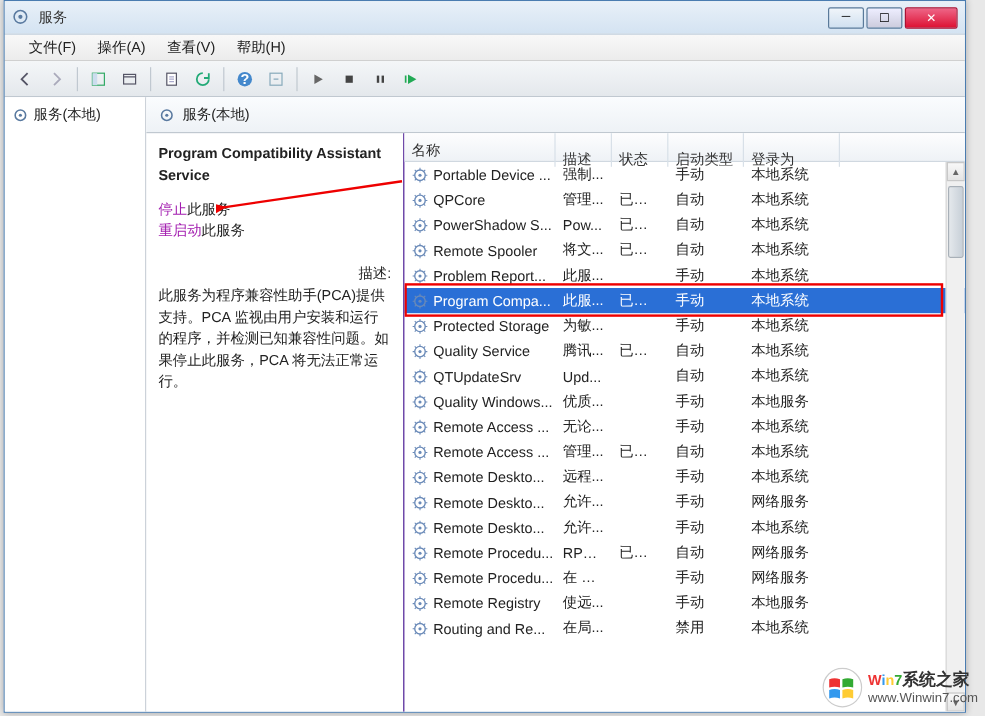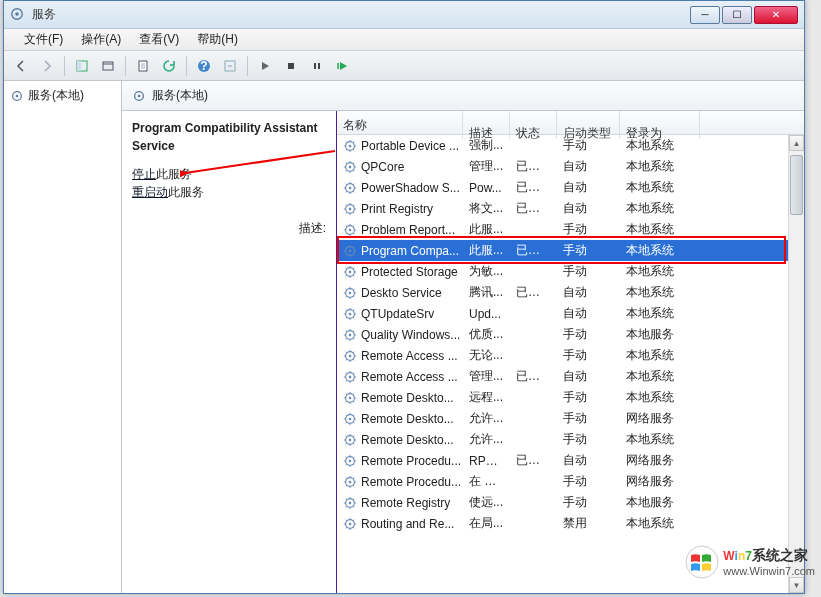--- a/index.html
+++ b/index.html
@@ -18,42 +18,42 @@
 .tbtn { width:22px; height:22px; display:flex; align-items:center; justify-content:center; border:1px solid transparent; border-radius:2px; cursor:pointer; color:#445; }
 .tsep { width:1px; height:20px; background:#c0c8d0; margin:0 2px; }
 .body { display:flex; height:calc(100% - 28px - 22px - 30px); }
 .left { width:118px; border-right:1px solid #c0c8d0; background:#fff; padding:4px; }
 .left-item { display:flex; align-items:center; gap:4px; padding:2px; color:#222; }
 .right { flex:1; display:flex; flex-direction:column; background:#fff; }
 .right-hdr { height:30px; display:flex; align-items:center; padding:0 10px; gap:6px; border-bottom:1px solid #c0c8d0; background:linear-gradient(#fafcfe,#eef2f6); color:#222; }
 .right-body { flex:1; display:flex; position:relative; }
 .detail { width:215px; border-right:1px solid #4c1d95; padding:8px 10px; color:#222; line-height:1.5; position:relative; }
 .detail h3 { font-size:12px; font-weight:bold; margin-bottom:10px; }
-.detail a { color:#0f172a; text-decoration:underline; cursor:pointer; }
+.detail a { color:#a21caf; cursor:pointer; }
 .detail .desc-lbl { margin-top:18px;text-align:right; }
 .list { flex:1; display:flex; flex-direction:column; position:relative; }
 .list-hdr { display:flex; height:24px; background:linear-gradient(#fdfdfe,#eef2f6); border-bottom:1px solid #d0d8e0; }
 .list-hdr div { padding:14px 6px; border-right:1px solid #d8e0e8; color:#333; white-space:nowrap; overflow:hidden; }
 .list-rows { flex:1; overflow:hidden; position:relative; }
 .row { display:flex; height:21px; align-items:center; color:#222; }
 .row > div { padding:0 6px; white-space:nowrap; overflow:hidden; text-overflow:ellipsis; }
 .row.selected { background:#2a6fd6; color:#fff; }
 .col-name { width:126px; display:flex; align-items:center; gap:4px; }
 .col-desc { width:47px; }
 .col-stat { width:47px; }
 .col-start { width:63px; }
 .col-logon { width:80px; }
 .gear { width:14px; height:14px; flex-shrink:0; }
 .red-box { position:absolute; border:2px solid #e00; pointer-events:none; }
 .tabs { height:22px; border-top:1px solid #c0c8d0; display:flex; align-items:flex-end; padding:0 4px; background:#f4f4f4; }
 .tab { padding:2px 10px; border:1px solid #b0b8c0; border-bottom:none; background:#fff; border-radius:3px 3px 0 0; margin-right:2px; font-size:11px; cursor:pointer; }
 .scrollbar { position:absolute; right:0; top:0; bottom:0; width:16px; background:#f0f0f0; border-left:1px solid #d8d8d8; }
 .sb-btn { height:16px; background:linear-gradient(#f8f8f8,#e4e4e4); border:1px solid #c8c8c8; display:flex; align-items:center; justify-content:center; font-size:8px; color:#666; cursor:pointer; }
 .sb-thumb { position:absolute; left:1px; right:1px; top:20px; height:60px; background:linear-gradient(90deg,#e4e8ec,#c8d0d8); border:1px solid #a8b0b8; border-radius:2px; cursor:pointer; }
-.watermark { position:absolute; right:6px; bottom:18px; display:flex; align-items:center; gap:4px; color:#333; font-size:12px; }
+.watermark { position:absolute; right:6px; bottom:7px; display:flex; align-items:center; gap:4px; color:#333; font-size:12px; }
 .red-arrow { position:absolute; pointer-events:none; }
 svg { display:block; }
 </style>
 </head>
 <body>
 
 <div class="window">
   <div class="titlebar">
     <span class="icon">
       <svg class="gear" viewBox="0 0 16 16">
@@ -172,20 +172,21 @@
       </div>
 
       <div class="right-body">
         <div class="detail">
           <h3>Program Compatibility Assistant Service</h3>
           <div>
             <a>停止</a><span>此服务</span><br>
             <a>重启动</a><span>此服务</span>
           </div>
           <div class="desc-lbl">描述:</div>
+          <div>此服务为程序兼容性助手(PCA)提供支持。PCA 监视由用户安装和运行的程序，并检测已知兼容性问题。如果停止此服务，PCA 将无法正常运行。</div>
 
           <svg class="red-arrow" style="left:58px; top:38px" width="160" height="30">
             <defs>
                 <marker id="ah" markerWidth="10" markerHeight="8" refX="2" refY="4" orient="auto">
                   <path d="M10 0 L0 4 L10 8 z" fill="#e00"></path>
                 </marker>
               </defs>
             <line x1="155" y1="2" x2="5" y2="24" stroke="#e00" stroke-width="2" marker-end="url(#ah)"></line>
           </svg>
         </div>
@@ -249,21 +250,21 @@
               </div>
               <div class="row">
                 <div class="col-name">
                   <span>
                     <svg class="gear" viewBox="0 0 16 16">
                       <circle cx="8" cy="8" r="5" fill="none" stroke="#6a8ab8" stroke-width="1.3"></circle>
                       <circle cx="8" cy="8" r="1.5" fill="#6a8ab8"></circle>
                       <path d="M8 1v2M8 13v2M1 8h2M13 8h2M3 3l1.4 1.4M11.6 11.6L13 13M3 13l1.4-1.4M11.6 4.4L13 3" stroke="#6a8ab8" stroke-width="1"></path>
                     </svg>
                   </span>
-                  <span>Print Registry</span>
+                  <span>Remote Spooler</span>
                 </div>
                 <div class="col-desc">将文...</div>
                 <div class="col-stat">已启动</div>
                 <div class="col-start">自动</div>
                 <div class="col-logon">本地系统</div>
               </div>
               <div class="row">
                 <div class="col-name">
                   <span>
                     <svg class="gear" viewBox="0 0 16 16">
@@ -313,21 +314,21 @@
               </div>
               <div class="row">
                 <div class="col-name">
                   <span>
                     <svg class="gear" viewBox="0 0 16 16">
                       <circle cx="8" cy="8" r="5" fill="none" stroke="#6a8ab8" stroke-width="1.3"></circle>
                       <circle cx="8" cy="8" r="1.5" fill="#6a8ab8"></circle>
                       <path d="M8 1v2M8 13v2M1 8h2M13 8h2M3 3l1.4 1.4M11.6 11.6L13 13M3 13l1.4-1.4M11.6 4.4L13 3" stroke="#6a8ab8" stroke-width="1"></path>
                     </svg>
                   </span>
-                  <span>Deskto Service</span>
+                  <span>Quality Service</span>
                 </div>
                 <div class="col-desc">腾讯...</div>
                 <div class="col-stat">已启动</div>
                 <div class="col-start">自动</div>
                 <div class="col-logon">本地系统</div>
               </div>
               <div class="row">
                 <div class="col-name">
                   <span>
                     <svg class="gear" viewBox="0 0 16 16">

